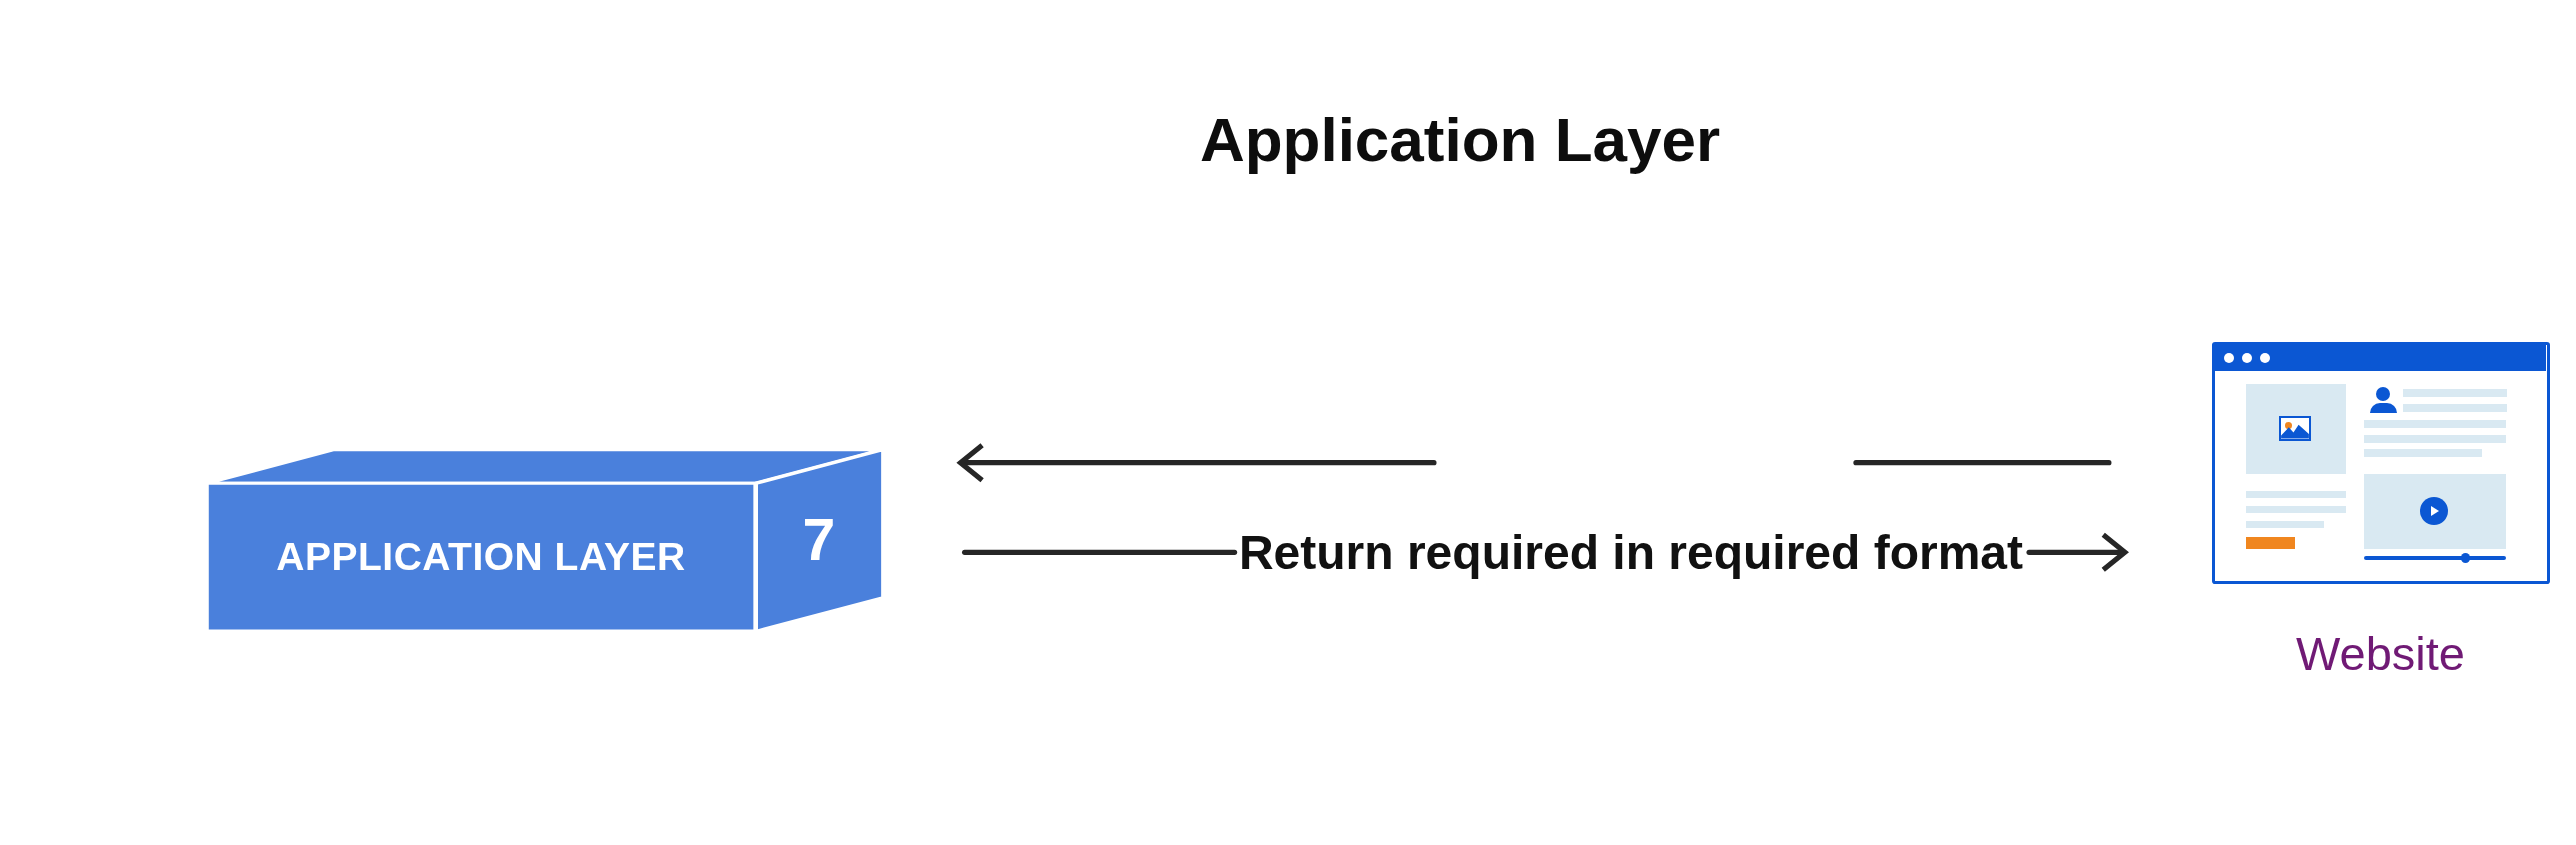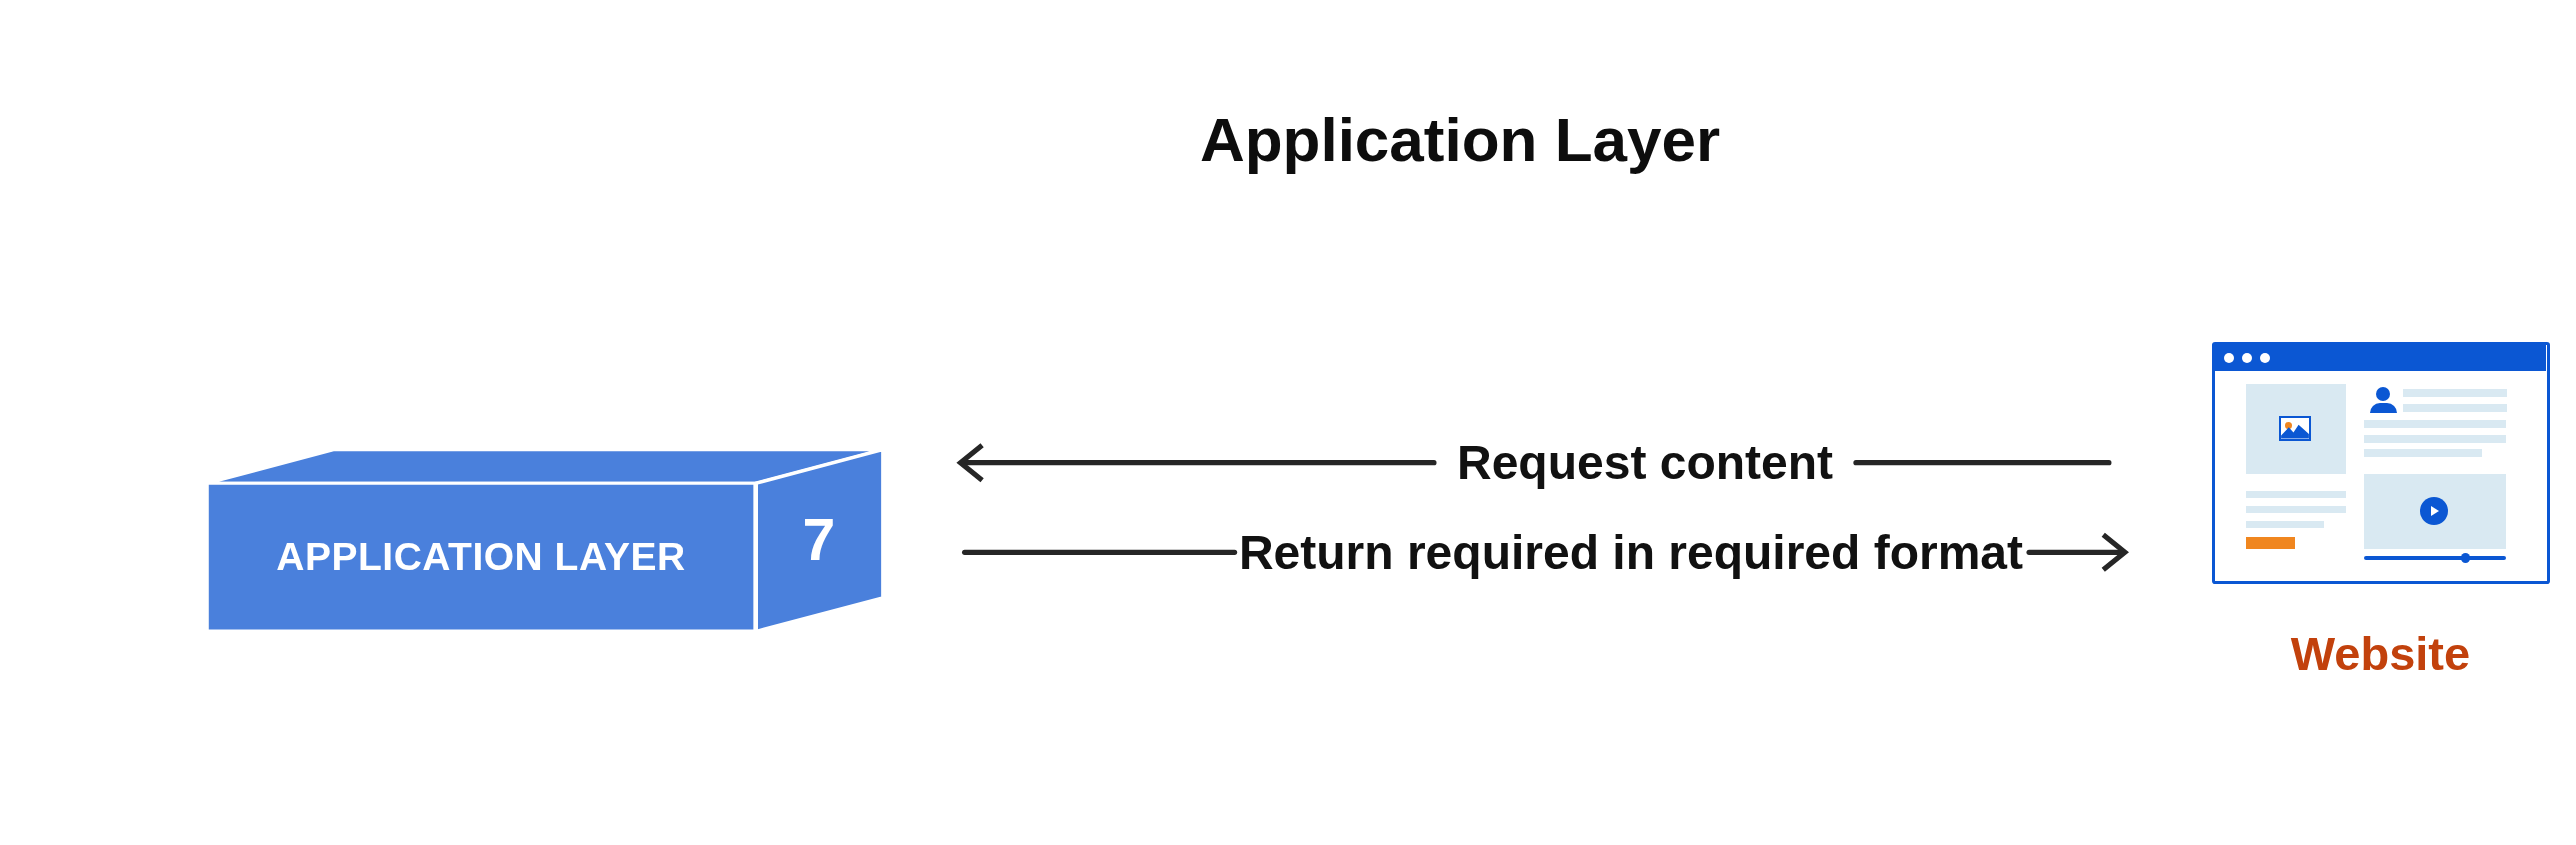--- a/index.html
+++ b/index.html
@@ -58,21 +58,21 @@
   .r-bar5{left:149px;top:104px;width:118px;height:8.2px;}
   .video{left:149px;top:129px;width:142px;height:75px;}
   .play{position:absolute;left:56px;top:23px;width:28px;height:28px;border-radius:50%;background:#0b57d3;
       display:flex;align-items:center;justify-content:center;}
   .play-tri{width:0;height:0;border-left:8.2px solid #ffffff;
       border-top:5.2px solid transparent;border-bottom:5.2px solid transparent;margin-left:2.6px;}
   .progress{position:absolute;left:149px;top:211px;width:142px;height:4.1px;border-radius:2.1px;background:#0b57d3;}
   .progress-handle{position:absolute;left:97px;top:-2.6px;width:9.3px;height:9.3px;border-radius:50%;background:#0b57d3;}
 
   .website-caption{left:2226px;top:628px;width:309px;text-align:center;
-      font-size:47px;font-weight:700;color:#c2410c;line-height:1.1;}
+      font-size:47px;font-weight:400;color:#701a75;line-height:1.1;}
 </style>
 </head>
 <body>
 
 <div class="canvas">
 
   <div class="abs page-title">Application Layer</div>
 
   <svg class="abs shape-layer" width="2920" height="846" viewBox="0 0 5667 1642" xmlns="http://www.w3.org/2000/svg">
 
@@ -85,21 +85,20 @@
     <polyline points="1906,864 1864,898 1906,932" fill="none" stroke="#262626" stroke-width="10"></polyline>
 
     <line x1="1872" y1="1072" x2="2396" y2="1072" stroke="#262626" stroke-width="10" stroke-linecap="round"></line>
     <line x1="3938" y1="1072" x2="4116" y2="1072" stroke="#262626" stroke-width="10" stroke-linecap="round"></line>
     <polyline points="4082,1038 4124,1072 4082,1106" fill="none" stroke="#262626" stroke-width="10"></polyline>
   </svg>
 
   <div class="abs box-front-label">APPLICATION LAYER</div>
   <div class="abs box-layer-number">7</div>
 
-  <div class="abs arrow-label request">Request content</div>
   <div class="abs arrow-label return">Return required in required format</div>
 
   <div class="abs browser">
     <div class="browser-titlebar">
       <span class="window-dot dot1"></span>
       <span class="window-dot dot2"></span>
       <span class="window-dot dot3"></span>
     </div>
 
     <div class="ph hero">

